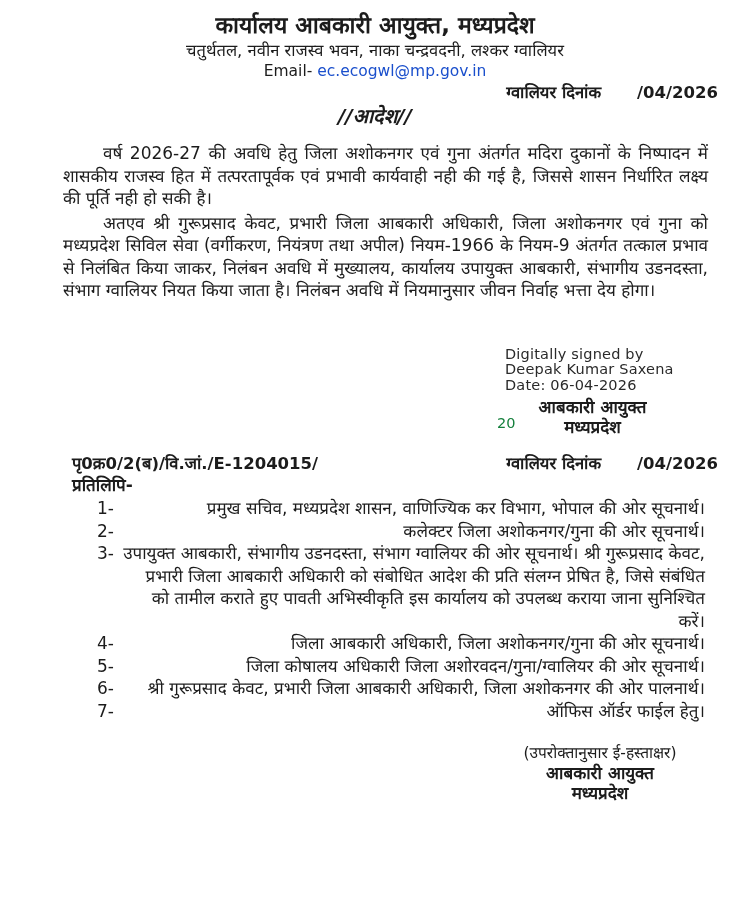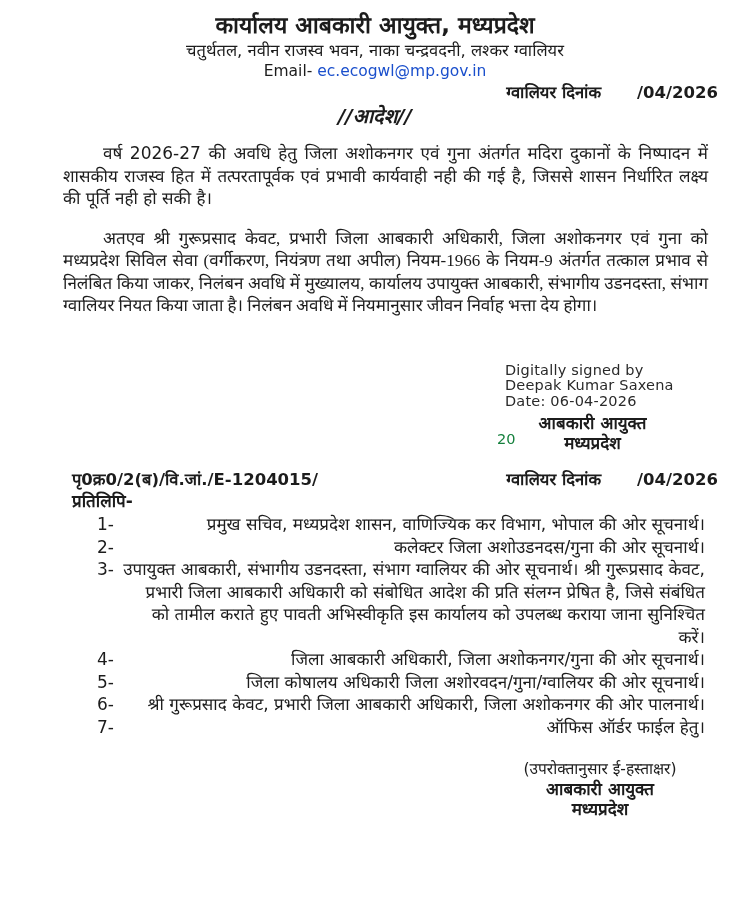--- a/index.html
+++ b/index.html
@@ -59,21 +59,21 @@
   }
 
   
   .body-para {
     margin: 0 42px 0 63px;
     font-size: 17px;
     line-height: 22.5px;
     text-align: justify;
     text-indent: 40px;
   }
-  .body-para + .body-para { margin-top: 18px; font-family: Liberation Serif, serif; }
+  .body-para + .body-para { margin-top: 2px; }
 
   
   .sig-block {
     width: 175px;
     margin: 45px 70px 16px auto;
     text-align: left;
   }
   .sig-english {
     font-size: 14.5px;
     line-height: 15.5px;
@@ -199,21 +199,21 @@
   </div>
 
   <div class="copies-label">प्रतिलिपि-</div>
   <div class="copies-list">
     <div class="copy-item">
       <span class="copy-num">1-</span>
       <span class="copy-text">प्रमुख सचिव, मध्यप्रदेश शासन, वाणिज्यिक कर विभाग, भोपाल की ओर सूचनार्थ।</span>
     </div>
     <div class="copy-item">
       <span class="copy-num">2-</span>
-      <span class="copy-text">कलेक्टर जिला अशोउडनदस/गुना की ओर सूचनार्थ।</span>
+      <span class="copy-text">कलेक्टर जिला अशोकनगर/गुना की ओर सूचनार्थ।</span>
     </div>
     <div class="copy-item">
       <span class="copy-num">3-</span>
       <span class="copy-text">उपायुक्त आबकारी, संभागीय उडनदस्ता, संभाग ग्वालियर की ओर सूचनार्थ। श्री गुरूप्रसाद केवट, प्रभारी जिला आबकारी अधिकारी को संबोधित आदेश की प्रति संलग्न प्रेषित है, जिसे संबंधित को तामील कराते हुए पावती अभिस्वीकृति इस कार्यालय को उपलब्ध कराया जाना सुनिश्चित करें।</span>
     </div>
     <div class="copy-item">
       <span class="copy-num">4-</span>
       <span class="copy-text">जिला आबकारी अधिकारी, जिला अशोकनगर/गुना की ओर सूचनार्थ।</span>
     </div>
     <div class="copy-item">

